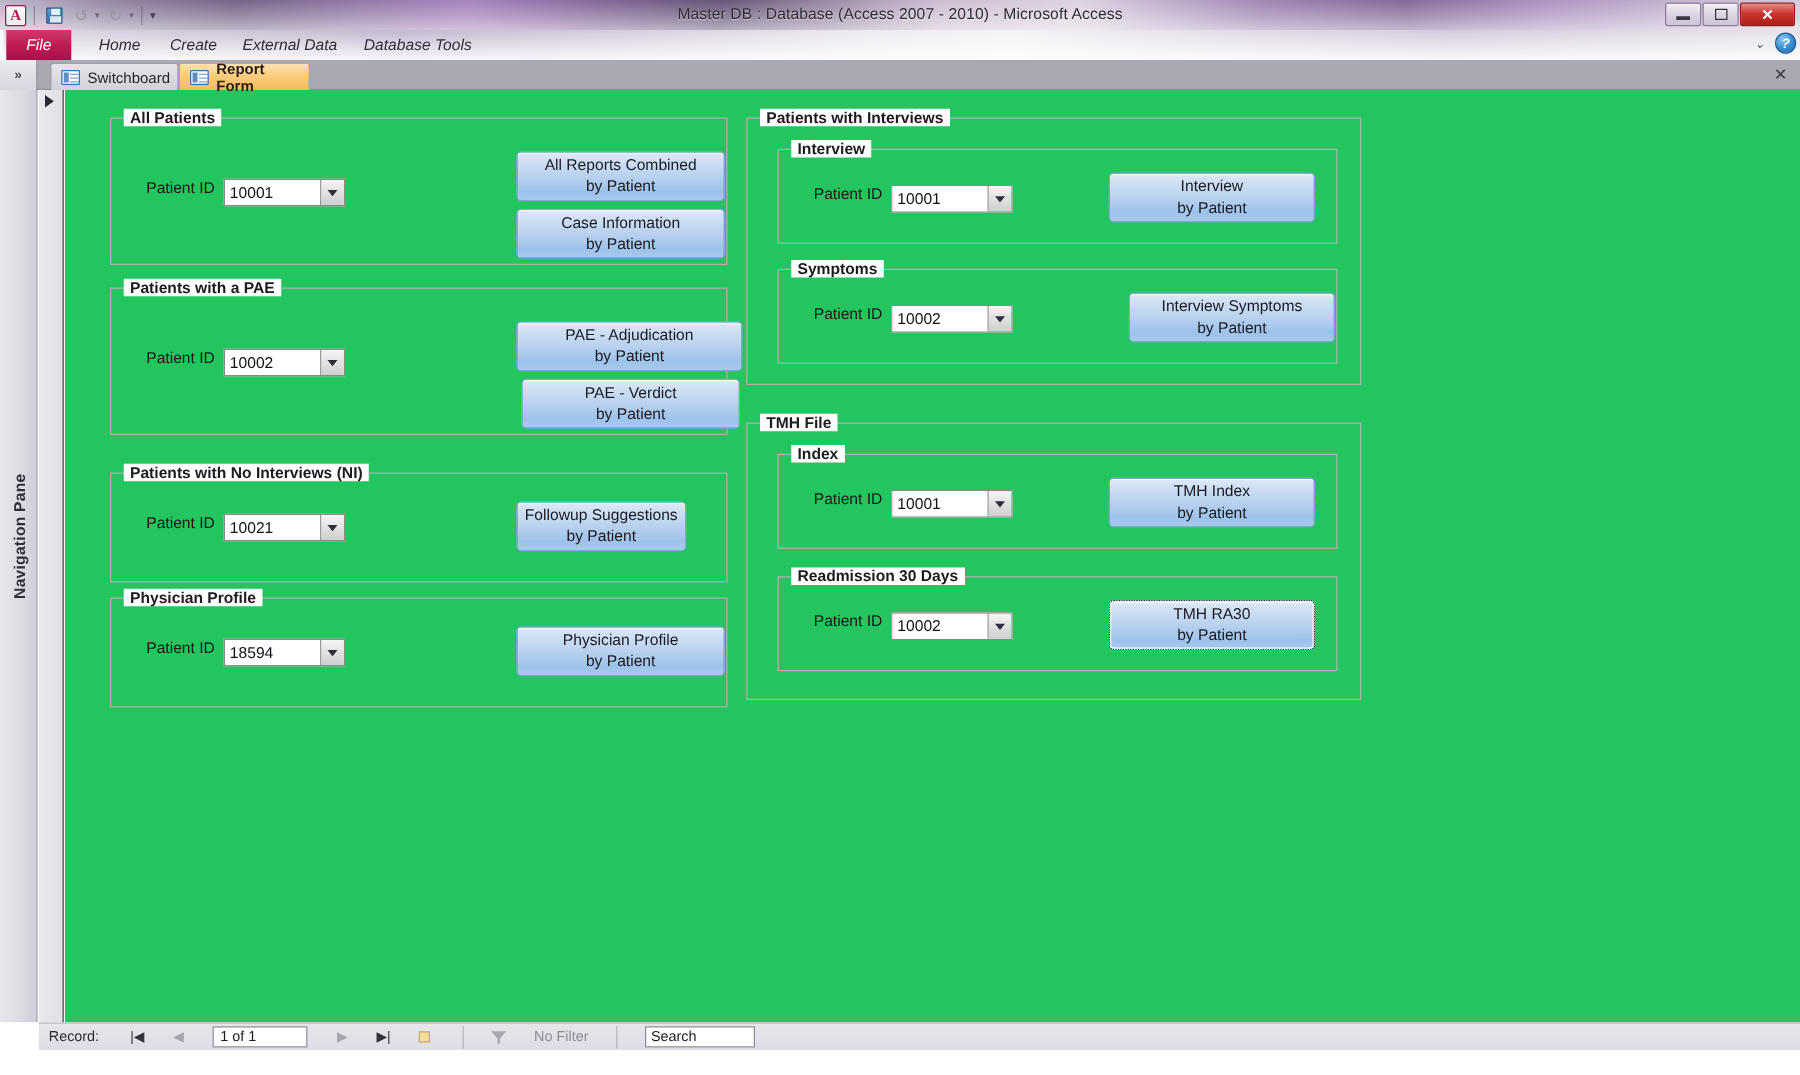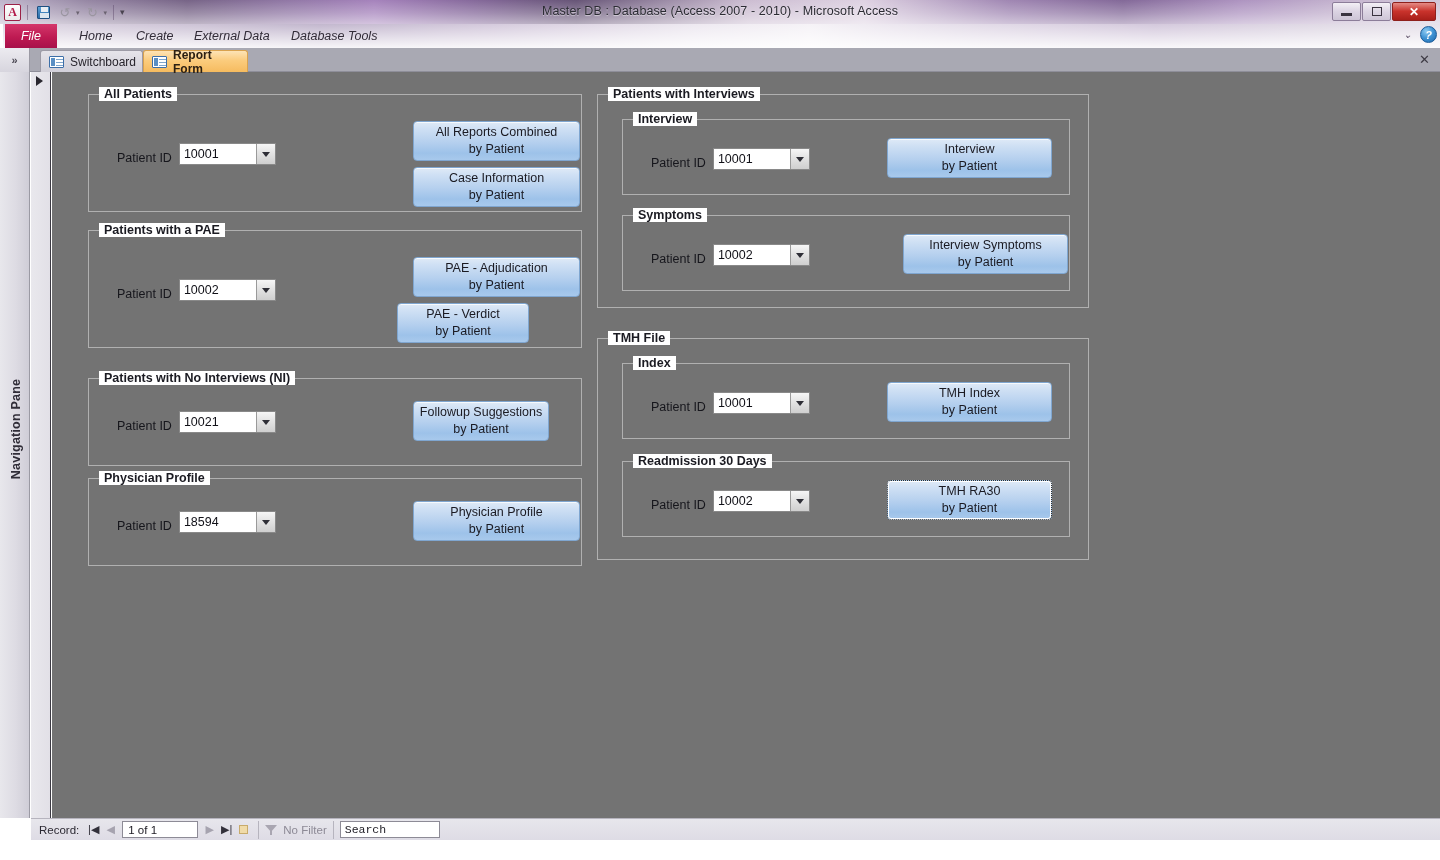--- a/index.html
+++ b/index.html
@@ -169,33 +169,33 @@
   }
   .rec-arrow {
     position: absolute; left: 5px; top: 4px;
     width: 0; height: 0;
     border-left: 7px solid #2a2830;
     border-top: 5px solid transparent;
     border-bottom: 5px solid transparent;
   }
   .canvas {
     position: absolute; left: 21px; top: 0; right: 0; height: 746px;
-    background: #737373;
+    background: #22c55e;
   }
 
   
   .grp { position: absolute; border: 1px solid #b0b0b0; }
   .grp > .grp-title {
     position: absolute; top: -8px; left: 10px;
     background: #ffffff; padding: 0 5px;
     font-size: 12.5px; font-weight: bold; color: #1b1b22;
     white-space: nowrap;
   }
 
-  .row { position: absolute; display: flex; align-items: flex-end; }
+  .row { position: absolute; display: flex; align-items: flex-start; }
   .pid-label { font-size: 12.5px; color: #16161c; margin-right: 7px; white-space: nowrap; }
 
   .combo {
     display: flex; align-items: stretch; height: 22px;
     border: 1px solid #898989; background: #ffffff;
   }
   .combo .cval {
     width: 76px; padding: 0 4px; display: flex; align-items: center;
     font-size: 12.5px; color: #111118; background: #ffffff;
   }
@@ -226,21 +226,21 @@
 
   
   .statusbar {
     position: absolute; left: 0; top: 818px; width: 1440px; height: 42px;
     background: #ffffff;
   }
   .statusinner {
     position: absolute; left: 31px; top: 0; width: 1409px; height: 22px;
     background: linear-gradient(180deg,#e7e6ec 0%, #dedce5 100%);
     border-top: 1px solid #b6b4be;
-    display: flex; align-items: center; gap: 0;
+    display: flex; align-items: center; gap: 16px;
     font-size: 11.5px; color: #2c2a33;
   }
   .sb-lab { padding: 0 6px 0 8px; }
   .navbtn { width: 17px; display: flex; align-items: center; justify-content: center; font-size: 11px; color: #32303a; }
   .navbtn.dim { color: #a6a3af; }
   .recbox {
     width: 76px; height: 17px; background: #ffffff; border: 1px solid #8d8b96;
     display: flex; align-items: center; padding: 0 5px;
     font-size: 11.5px; font-weight: normal; color: #1c1a22; margin: 0 3px;
   }
@@ -253,23 +253,23 @@
   .filter-ic::before {
     content:""; position:absolute; left:0; top:1px;
     width:0; height:0; border-left:6px solid transparent; border-right:6px solid transparent;
     border-top:7px solid #a9a6b1;
   }
   .filter-ic::after {
     content:""; position:absolute; left:5px; top:7px; width:1.5px; height:4px; background:#a9a6b1;
   }
   .nofilter { color: #8d8a96; }
   .searchbox {
-    width: 100px; height: 17px; background: #ffffff; border: 1px solid #8d8b96;
+    width: 88px; height: 17px; background: #ffffff; border: 1px solid #8d8b96;
     display: flex; align-items: center; padding: 0 4px;
-    font-size: 11.5px; color: #1c1a22; font-family: Liberation Mono, monospace;
+    font-size: 11.5px; color: #1c1a22;
   }
 </style>
 </head>
 <body>
 
 <div class="titlebar">
   <div class="tglow"></div>
 
   <div class="qat">
     <div class="acc-logo">A</div>
@@ -367,25 +367,25 @@
       <div class="grp-title">Patients with a PAE</div>
       <div class="row" style="left:28px;top:48px">
         <span class="pid-label">Patient ID</span>
         <div class="combo">
           <div class="cval">10002</div>
           <div class="cbtn">
               <i></i>
             </div>
         </div>
       </div>
-      <div class="abtn" style="left:324px;top:26px;width:167px;height:40px">
+      <div class="abtn" style="left:324px;top:26px;width:181px;height:40px">
         <span>PAE - Adjudication</span>
         <span>by Patient</span>
       </div>
-      <div class="abtn" style="left:308px;top:72px;width:132px;height:40px">
+      <div class="abtn" style="left:328px;top:72px;width:175px;height:40px">
         <span>PAE - Verdict</span>
         <span>by Patient</span>
       </div>
     </div>
 
     <div class="grp" style="left:36px;top:306px;width:494px;height:88px">
       <div class="grp-title">Patients with No Interviews (NI)</div>
       <div class="row" style="left:28px;top:32px">
         <span class="pid-label">Patient ID</span>
         <div class="combo">

